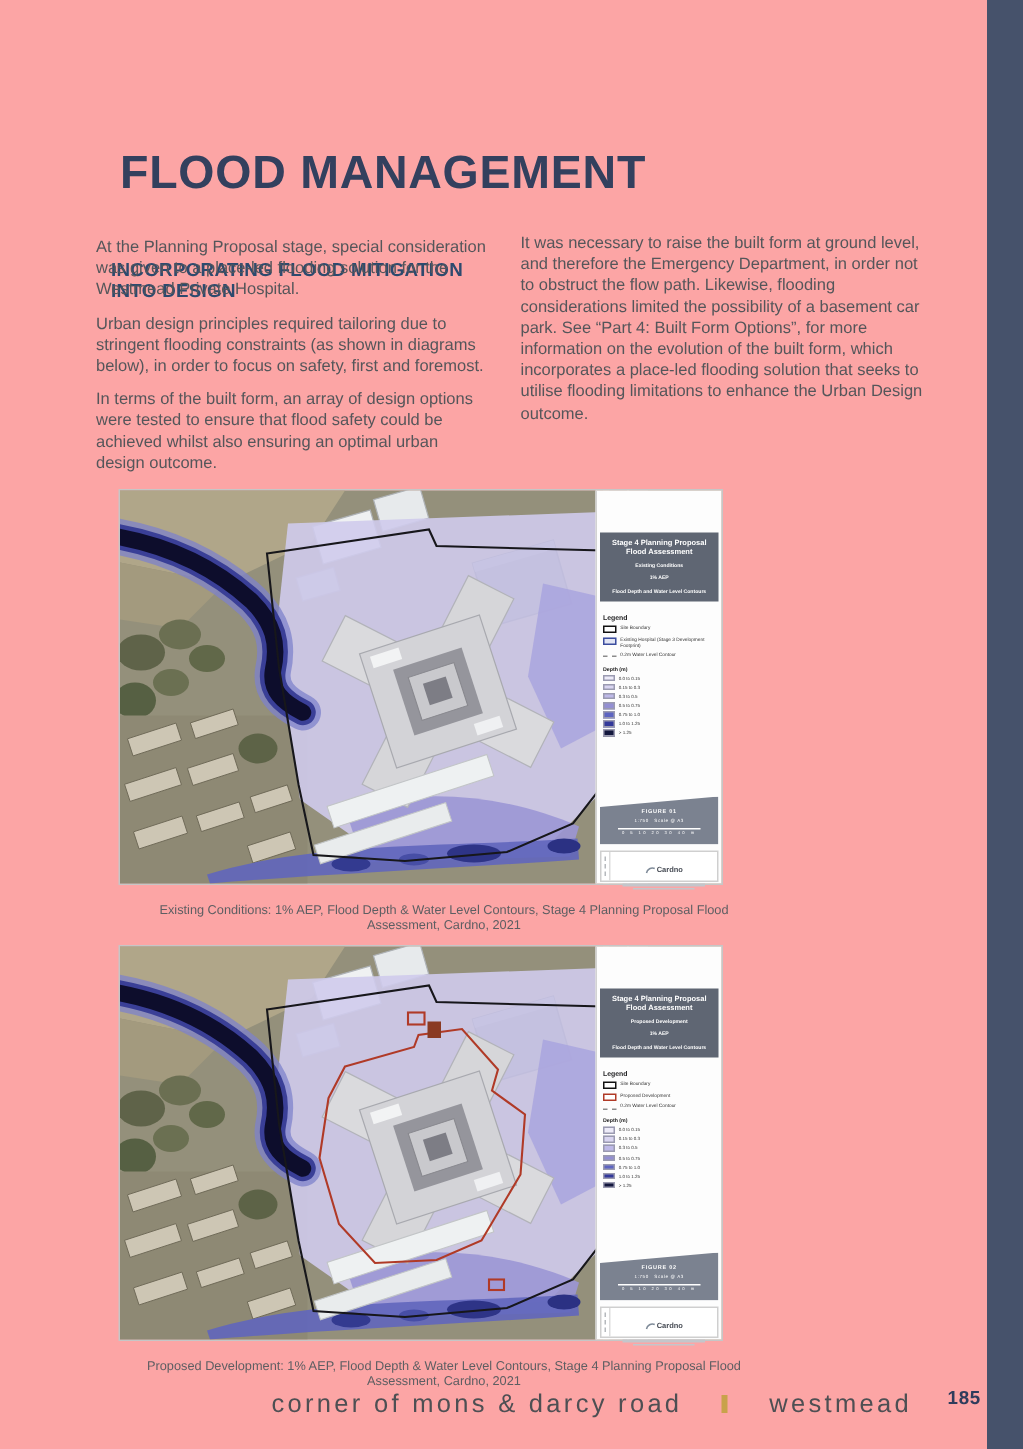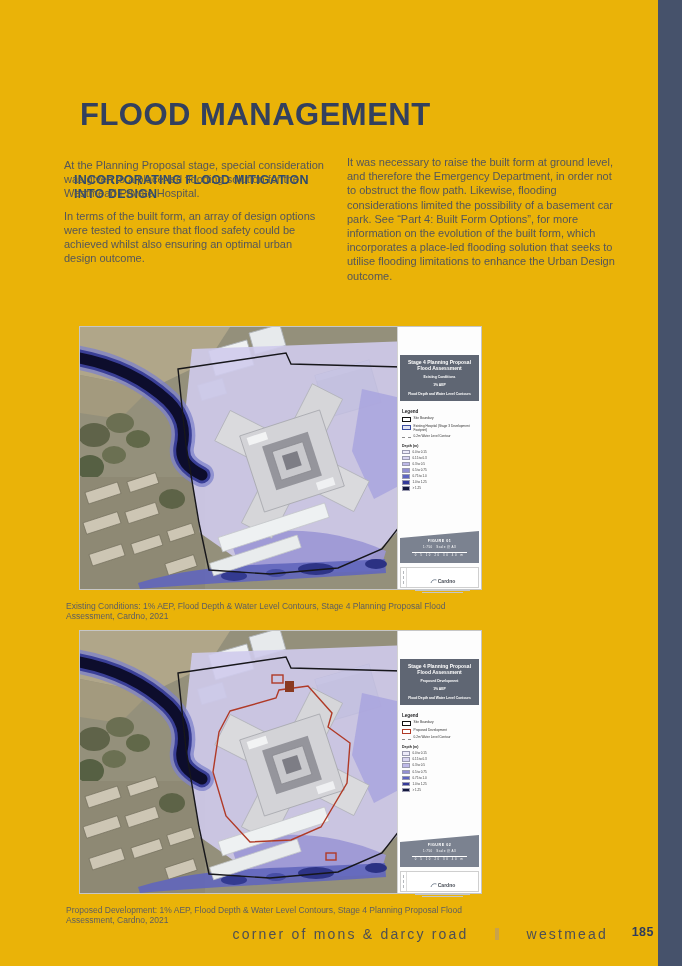--- a/index.html
+++ b/index.html
@@ -1,35 +1,35 @@
 <!DOCTYPE html>
 <html><head>
 <meta charset="utf-8">
 <style>
   html,body{margin:0;padding:0;background:#fff;}
-  .page{position:relative;width:682px;height:966px;background:#eab308;overflow:hidden;
+  .page{position:relative;width:682px;height:966px;background:#fca5a5;overflow:hidden;
         font-family:"Liberation Sans","DejaVu Sans",sans-serif;}
   .side-bar{position:absolute;top:0;right:0;width:24px;height:966px;background:#46526b;}
 
   .page-title{position:absolute;left:80px;top:76px;font-size:31px;font-weight:800;
               letter-spacing:.5px;color:#33405e;}
   .section-heading{position:absolute;left:74px;top:129px;width:240px;font-size:12.5px;
                    font-weight:800;line-height:14px;color:#2d4a6e;letter-spacing:.2px;margin-top:44px;}
   .col{position:absolute;font-size:11px;line-height:14.2px;color:#55565a;}
   .col-left{left:64px;top:158px;width:263px;}
   .col-right{left:347px;top:155px;width:272px;}
   .col p{margin:0 0 8px 0;}
 
   .figure{position:absolute;left:80px;width:401px;height:262px;background:#94907b;
           outline:1px solid #c6c6c6;}
   .figure-1{top:327px;}
   .figure-2{top:631px;}
   .map-svg{position:absolute;left:0;top:0;width:401px;height:262px;display:block;}
 
-  .caption{position:absolute;left:66px;width:416px;font-size:8.5px;line-height:10.5px;color:#5d5e62;}
+  .caption{position:absolute;left:88px;width:416px;font-size:8.5px;line-height:10.5px;color:#5d5e62;text-align:center;}
   .caption-1{top:592px;}
   .caption-2{top:896px;}
 
   
   .legend-panel{position:absolute;top:0;right:0;bottom:0;width:83px;background:#fdfdfd;
                 border-left:1px solid #d2d2d2;}
   .legend-title{margin:28px 2px 0 2px;background:#5f6673;color:#fff;text-align:center;
                 padding:4px 1px 5px 1px;}
   .legend-title .t1{font-size:5px;font-weight:bold;line-height:6px;}
   .legend-title .t2{font-size:3.4px;font-weight:bold;line-height:4.4px;margin-top:4px;}
@@ -56,21 +56,21 @@
   .cardno-block{position:absolute;left:2px;right:2px;top:240px;height:19px;background:#fff;
                 border:.5px solid #cfcfcf;display:flex;}
   .cardno-strip{width:5px;border-right:.5px solid #ddd;display:flex;flex-direction:column;
                 justify-content:space-around;align-items:center;padding:2px 0;}
   .cardno-strip i{display:block;width:1px;height:3px;background:#b6b9bd;}
   .cardno-main{flex:1;text-align:center;padding-top:2px;}
   .cardno-logo{font-size:5px;font-weight:bold;color:#474c55;display:inline-flex;align-items:center;gap:1px;}
   .addr-bar{height:1.4px;background:#c3c6cb;margin:1.2px auto 0 auto;}
   .addr-1{width:78%;} .addr-2{width:58%;}
 
-  .footer{position:absolute;top:926px;right:74px;font-size:14px;letter-spacing:2.2px;
+  .footer{position:absolute;top:926px;right:74px;font-size:17px;letter-spacing:2.2px;
           color:#4e4f53;display:flex;align-items:center;gap:21px;}
   .footer .sep{display:inline-block;width:4px;height:12px;background:#c8a24b;margin:0 7px 0 5px;}
   .page-number{position:absolute;top:925px;right:28px;font-size:12.5px;font-weight:800;
                color:#2f3c5c;letter-spacing:.5px;}
 </style>
 </head>
 <body>
 
 <svg width="0" height="0" style="position:absolute" aria-hidden="true">
   <defs>
@@ -160,20 +160,21 @@
 
 <div class="page">
   <div class="side-bar"></div>
 
   <h1 class="page-title">FLOOD MANAGEMENT</h1>
 
   <h2 class="section-heading">INCORPORATING FLOOD MITIGATION INTO DESIGN</h2>
 
   <div class="col col-left">
     <p>At the Planning Proposal stage, special consideration was given to a place-led flooding solution for the Westmead Private Hospital.</p>
+    <p>Urban design principles required tailoring due to stringent flooding constraints (as shown in diagrams below), in order to focus on safety, first and foremost.</p>
     <p>In terms of the built form, an array of design options were tested to ensure that flood safety could be achieved whilst also ensuring an optimal urban design outcome.</p>
   </div>
   <div class="col col-right">
     <p>It was necessary to raise the built form at ground level, and therefore the Emergency Department, in order not to obstruct the flow path. Likewise, flooding considerations limited the possibility of a basement car park. See “Part 4: Built Form Options”, for more information on the evolution of the built form, which incorporates a place-led flooding solution that seeks to utilise flooding limitations to enhance the Urban Design outcome.</p>
   </div>
 
   <div class="figure figure-1">
     <svg class="map-svg" viewBox="0 0 401 262">
       <use href="#basemap"></use>
     </svg>

